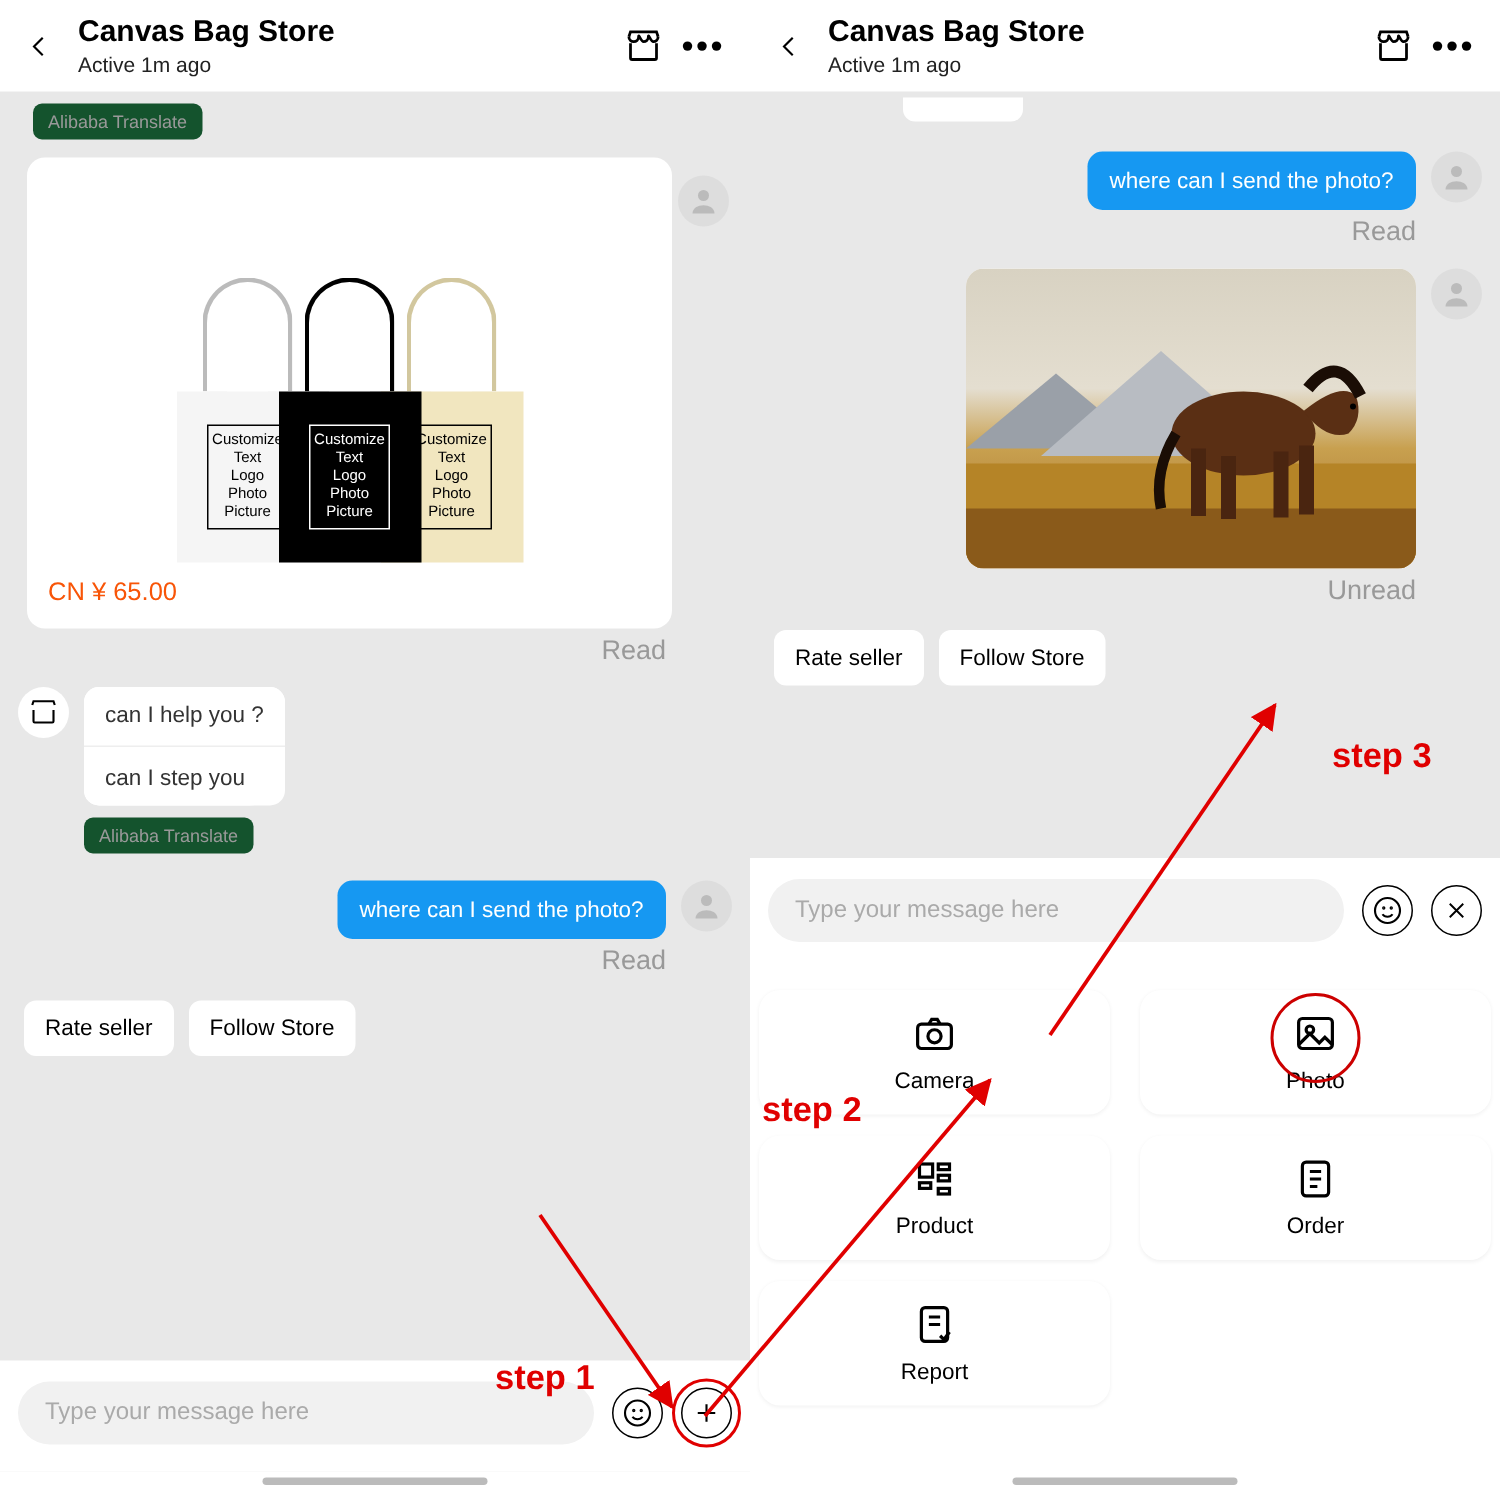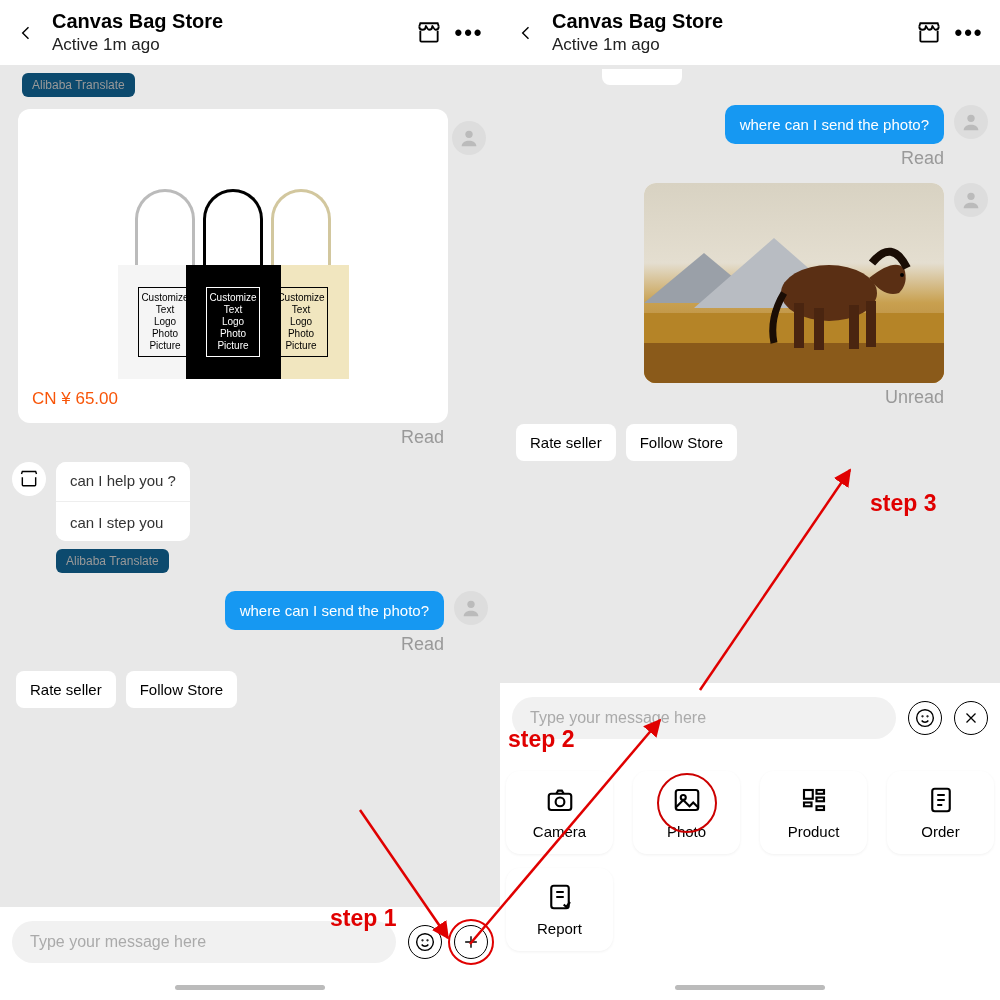--- a/index.html
+++ b/index.html
@@ -8,27 +8,27 @@
   .screens { display: flex; width: 1000px; height: 1000px; }
   .screen { width: 500px; height: 1000px; position: relative; background: #e8e8e8; display: flex; flex-direction: column; }
   .screen2 { background:#fff; }
   .chat-area2 { background:#e8e8e8; }
 
   
   .header { background: #fff; display: flex; align-items: center; padding: 10px 14px 10px 6px; gap: 6px; }
   .back { width: 40px; height: 40px; display:flex; align-items:center; justify-content:center; }
   .title-block { flex:1; }
   .title { font-size: 20px; font-weight: 600; color:#000; }
-  .subtitle { font-size: 17px; color:#222; margin-top:2px; }
+  .subtitle { font-size: 14px; color:#222; margin-top:2px; }
   .hicon { width: 34px; height:34px; display:flex; align-items:center; justify-content:center; }
   .dots { font-size: 22px; letter-spacing: 2px; font-weight:700; color:#000; }
 
   
   .chat-area { flex:1; overflow:hidden; padding: 8px 12px 0 12px; position:relative; }
-  .pill { background:#0c4a6e; border-radius:6px; padding:5px 10px; font-size:12px; color:#999; display:inline-block; margin-left:10px; }
+  .pill { background:#14532d; border-radius:6px; padding:5px 10px; font-size:12px; color:#999; display:inline-block; margin-left:10px; }
   .prod-card { background:#fff; border-radius:12px; margin: 12px 40px 4px 6px; padding: 10px 14px 14px 14px; position:relative; }
   .avatar { width:34px; height:34px; border-radius:50%; background:#ddd; position:absolute; top:0; right:-44px; display:flex; align-items:center; justify-content:center; }
   .avatar svg { width:22px; height:22px; }
   .prod-img { height:260px; display:flex; align-items:flex-end; justify-content:center; gap:-10px;}
   .bag { width:98px; height:190px; border-radius:4px; position:relative; display:flex; flex-direction:column; align-items:center;}
   .bag-handle { width:60px; height:80px; border:3px solid #888; border-bottom:none; border-radius: 30px 30px 0 0; }
   .bag-body { width:95px; height:120px; display:flex; align-items:center; justify-content:center; }
   .bag1 .bag-body{ background:#f5f5f5;} .bag1 .bag-handle{border-color:#bbb;}
   .bag2 .bag-body{ background:#000;} .bag2 .bag-handle{border-color:#000;}
   .bag2 { margin-left:-30px; z-index:2;}
@@ -61,21 +61,21 @@
   .plus-ring { position:absolute; width:46px; height:46px; border:2.5px solid #e00000; border-radius:50%; pointer-events:none;}
   .home-ind { width:150px; height:5px; background:#bbb; border-radius:3px; margin:4px auto 0;}
   .home-wrap { background:#fff; padding-bottom:10px;}
 
   
   .img-msg { background:#fff; border-radius:12px; overflow:hidden; width:300px; height:200px; display:block; margin-left:auto; position:relative;}
   .horse-sky { position:absolute; inset:0; background:linear-gradient(#d8d2c2 0%, #e4ded0 40%, #c8a04f 60%, #a06a28 100%);}
 
   
   .attach-panel { background:#fff; padding: 14px 6px 30px 6px; }
-  .grid { display:grid; grid-template-columns: repeat(4, 1fr); gap:14px 20px; }
+  .grid { display:grid; grid-template-columns: repeat(2, 1fr); gap:14px 20px; }
   .gbtn { background:#fff; border-radius:14px; box-shadow: 0 1px 3px rgba(0,0,0,0.06); padding:14px 4px; display:flex; flex-direction:column; align-items:center; gap:8px; position:relative;}
   .gbtn .lbl { font-size:15px; color:#000;}
   .gbtn svg { width:30px; height:30px; stroke:#000; stroke-width:1.7; fill:none;}
   .photo-ring { position:absolute; top:2px; left:50%; transform:translateX(-50%); width:60px; height:60px; border:2.5px solid #cc0000; border-radius:50%; pointer-events:none;}
 
   
   .anno { position:absolute; inset:0; pointer-events:none; }
   .step-label { position:absolute; color:#e00000; font-weight:800; font-size:23px; font-style:normal;}
 
   svg.icon { stroke:#000; stroke-width:1.7; fill:none; }
@@ -362,14 +362,14 @@
     </defs>
 
     <line x1="360" y1="810" x2="448" y2="938" stroke="#e00000" stroke-width="2.5" marker-end="url(#ah)"></line>
 
     <line x1="470" y1="944" x2="660" y2="720" stroke="#e00000" stroke-width="2.5" marker-end="url(#ah)"></line>
 
     <line x1="700" y1="690" x2="850" y2="470" stroke="#e00000" stroke-width="2.5" marker-end="url(#ah)"></line>
   </svg>
   <div class="step-label" style="left:330px; top:905px">step 1</div>
   <div class="step-label" style="left:508px; top:726px">step 2</div>
-  <div class="step-label" style="left:870px; top:490px">step 3</div>
+  <div class="step-label" style="left:888px; top:490px">step 3</div>
 </div>
 
 </body></html>

